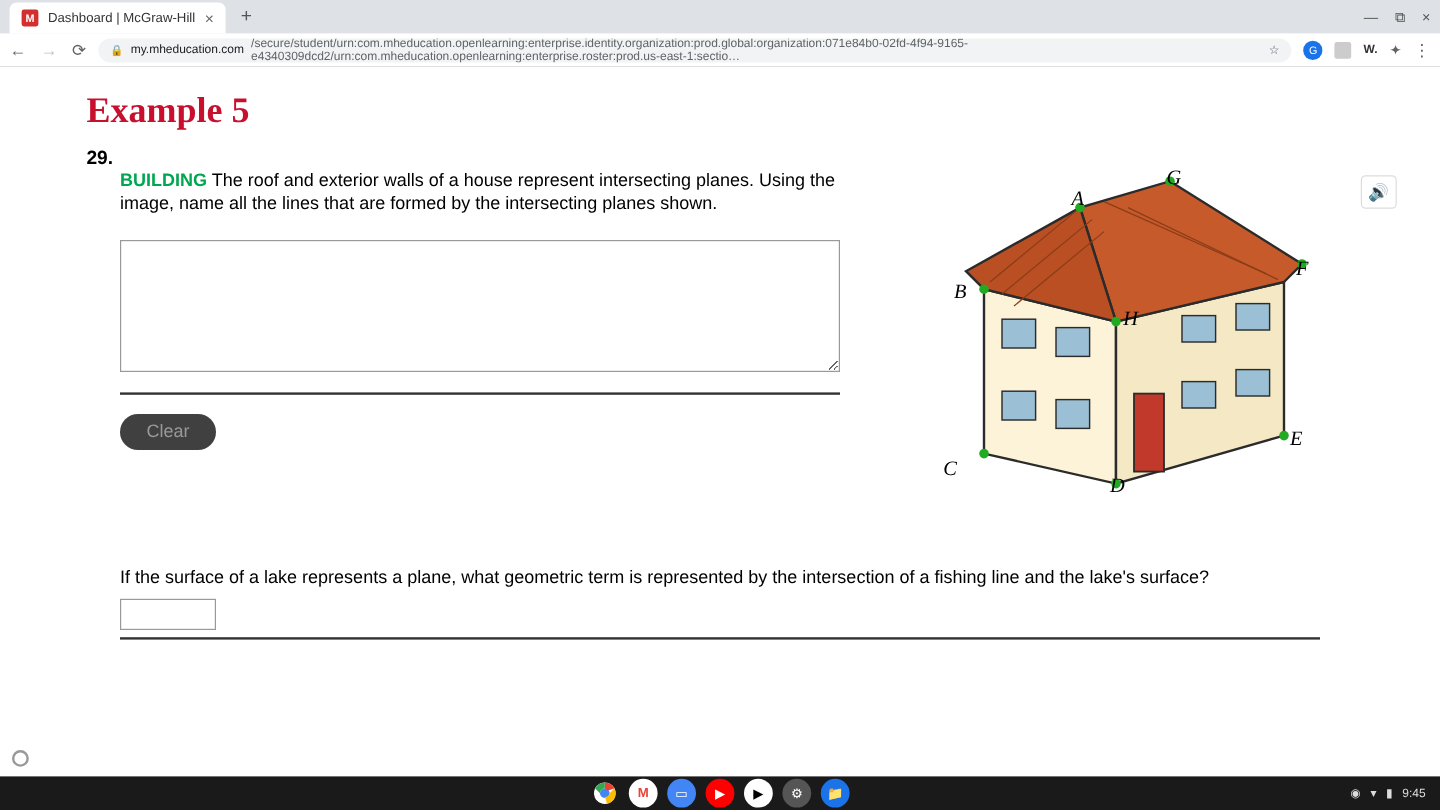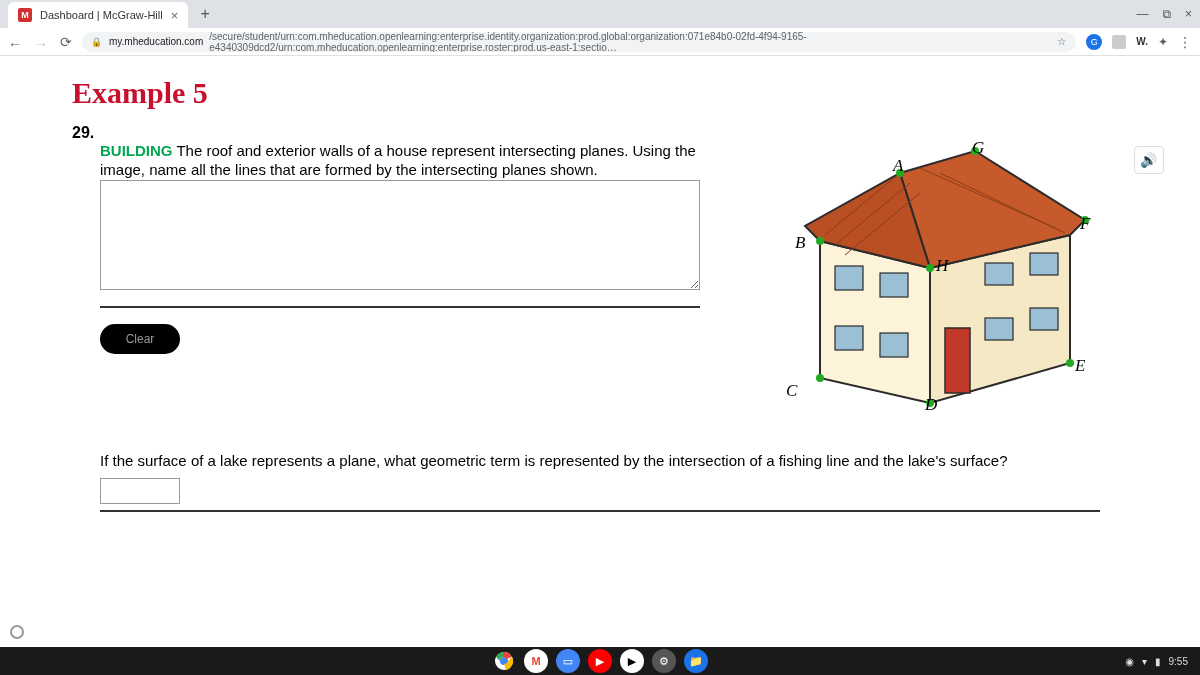--- a/index.html
+++ b/index.html
@@ -28,25 +28,25 @@
   .right-icons .w { font-weight: bold; color: #333; font-size: 10px; }
   .right-icons .puzzle { font-size: 12px; }
   .right-icons .dots { font-size: 14px; }
 
   
   .content { position: absolute; top: 56px; left: 0; right: 0; bottom: 28px; background: #fff; overflow: hidden; }
   .page { padding: 20px 72px 0 72px; }
   .title { color: #c8102e; font-size: 30px; font-weight: bold; font-family: Georgia, serif; margin-bottom: 14px; }
   .qnum { font-size: 16px; font-weight: bold; margin-bottom: 0; }
   .qbody { margin-left: 28px; position: relative; }
-  .qtext { font-size: 15px; line-height: 1.25; max-width: 620px; }
+  .qtext { font-size: 15px; line-height: 1.25; max-width: 620px; margin-bottom: 20px; }
   .qtext .tag { color: #00a651; font-weight: bold; }
   .answer-box { width: 600px; height: 110px; border: 1px solid #999; background: #fff; margin-bottom: 12px; }
   .hr1 { width: 600px; height: 2px; background: #333; margin-bottom: 16px; }
-  .clear-btn { width: 80px; height: 30px; border: none; border-radius: 15px; background: #000000; color: #999; font-size: 12px; cursor: pointer; }
+  .clear-btn { width: 80px; height: 30px; border: none; border-radius: 15px; background: #404040; color: #999; font-size: 15px; cursor: pointer; }
 
   .house-wrap { position: absolute; top: 82px; left: 790px; width: 300px; height: 280px; }
   .label { position: absolute; font-style: italic; font-family: Georgia, serif; font-size: 17px; }
 
   .q2 { margin-top: 98px; }
   .q2text { font-size: 15px; line-height: 1.25; max-width: 1000px; margin-bottom: 8px; }
   .small-box { width: 80px; height: 26px; border: 1px solid #999; margin-bottom: 6px; }
   .hr2 { width: 1000px; height: 2px; background: #333; }
 
   .sound-btn { position: absolute; top: 90px; right: 36px; width: 30px; height: 28px; background: #fff; border: 1px solid #ddd; border-radius: 4px; display: flex; align-items: center; justify-content: center; font-size: 14px; cursor: pointer; }
@@ -202,15 +202,15 @@
         <span style="color:#fff">⚙</span>
       </div>
     <div class="app" style="background:#1a73e8">
         <span style="color:#fff">📁</span>
       </div>
   </div>
   <div class="tray">
     <span>◉</span>
     <span>▾</span>
     <span>▮</span>
-    <span>9:55</span>
+    <span>9:45</span>
   </div>
 </div>
 
 </body></html>

